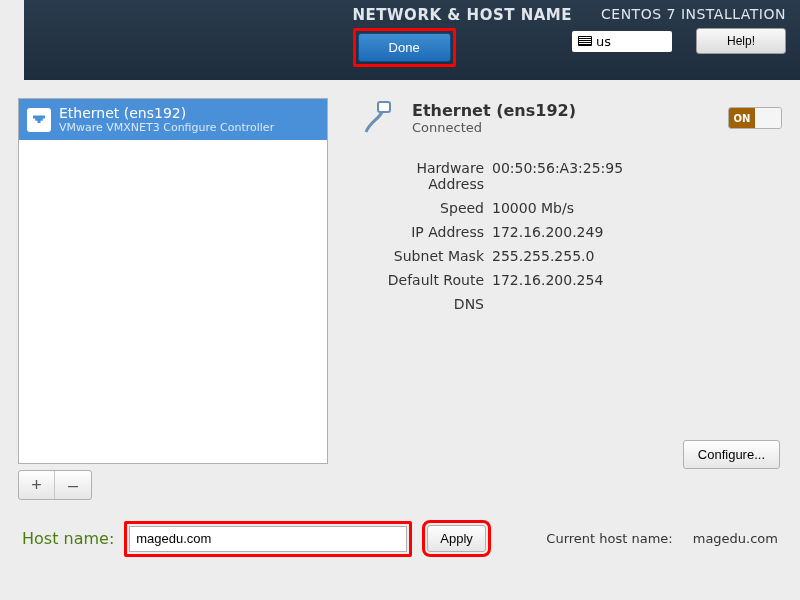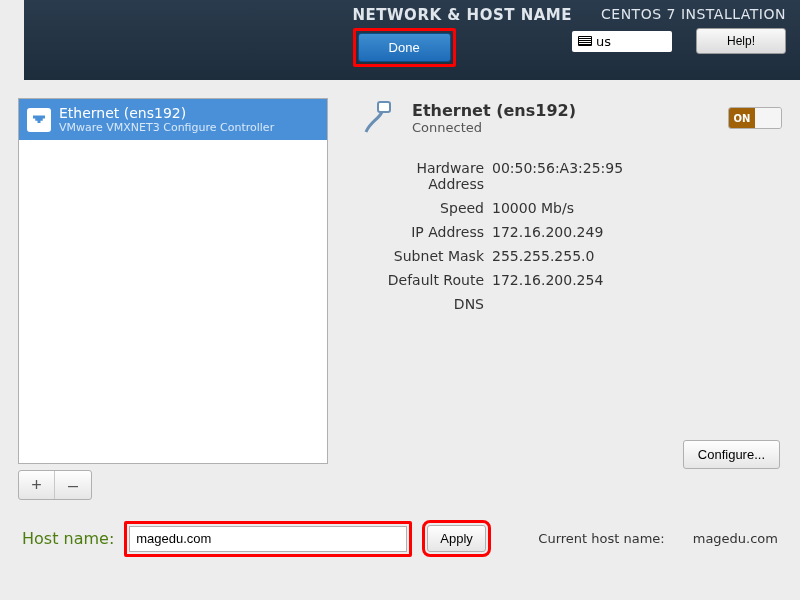--- a/index.html
+++ b/index.html
@@ -51,21 +51,21 @@
 
 .configure { position: absolute; right: 20px; top: 440px; }
 .cfg-btn { background: linear-gradient(to bottom,#fefefe,#e6e6e6); border: 1px solid #b0b0b0; border-radius: 3px; padding: 6px 14px; font-size: 13px; cursor: pointer; }
 
 .footer { display: flex; align-items: center; padding: 0 22px; gap: 10px; position: absolute; top: 520px; width: 800px; }
 .hn-label { font-size: 16px; color: #4d7c0f; }
 .hn-wrap { border: 3px solid #ff0000; padding: 2px; border-radius: 2px; }
 .hn-input { width: 278px; height: 26px; padding: 2px 6px; border: 1px solid #b0b0b0; font-size: 13px; }
 .apply-wrap { border: 3px solid #ff0000; padding: 2px; border-radius: 8px; }
 .apply-btn { background: linear-gradient(to bottom,#fefefe,#e6e6e6); border: 1px solid #b0b0b0; border-radius: 3px; padding: 5px 12px; font-size: 13px; cursor: pointer; }
-.cur-wrap { margin-left: auto; display: flex; gap: 28px; font-size: 13px; color: #333; }
+.cur-wrap { margin-left: auto; display: flex; gap: 20px; font-size: 13px; color: #333; }
 </style>
 </head>
 <body>
 
 <div class="header">
   <div class="header-left">
     <div class="title">NETWORK &amp; HOST NAME</div>
     <div class="done-wrap">
       <span class="done-highlight">
         <button class="done-btn">Done</button>

